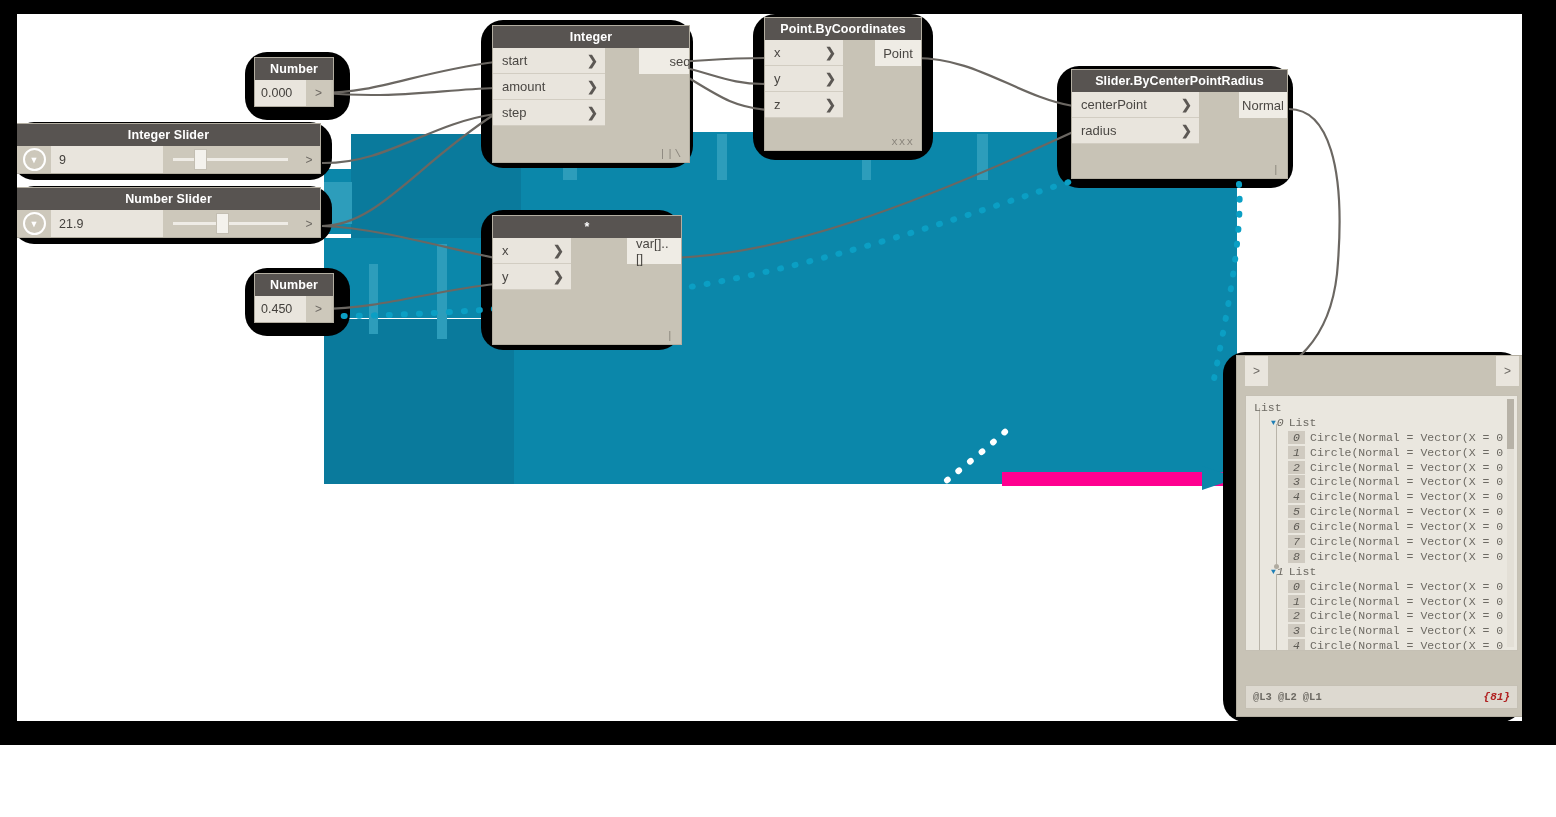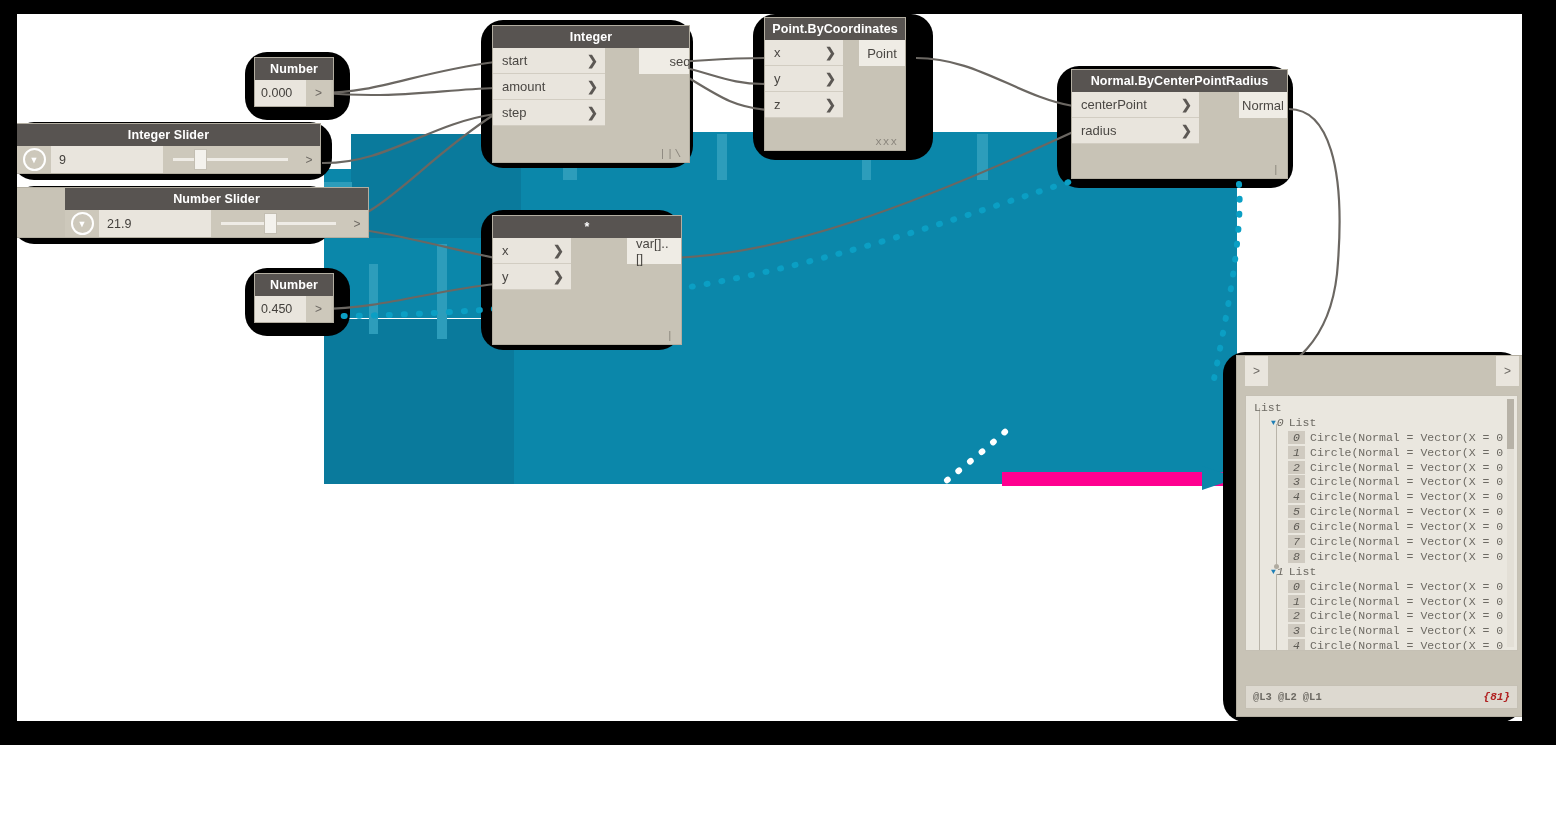--- a/index.html
+++ b/index.html
@@ -170,21 +170,21 @@
         </div>
         <div class="sl-val">9</div>
         <div class="sl-track-wrap">
           <div class="sl-track"></div>
           <div class="sl-thumb" style="left:24%;"></div>
         </div>
         <div class="sl-out">&gt;</div>
       </div>
     </div>
 
-    <div class="node" style="left:0px;top:174px;width:303px;padding-left:48px;">
+    <div class="node" style="left:0px;top:174px;width:303px;">
       <div class="node-head">Number Slider</div>
       <div class="slider-row">
         <div class="sl-btn">
           <span class="sl-circle">▼</span>
         </div>
         <div class="sl-val">21.9</div>
         <div class="sl-track-wrap">
           <div class="sl-track"></div>
           <div class="sl-thumb" style="left:40%;"></div>
         </div>
@@ -237,21 +237,21 @@
             <span class="chev">❯</span>
           </div>
         </div>
         <div class="out-port" style="right:0;top:0;width:54px;">
           <span>var[]..[]</span>
         </div>
         <div class="lacing">|</div>
       </div>
     </div>
 
-    <div class="node" style="left:748px;top:4px;width:140px;height:132px;">
+    <div class="node" style="left:748px;top:4px;width:156px;height:132px;">
       <div class="node-head">Point.ByCoordinates</div>
       <div class="node-body" style="height:110px;">
         <div class="ports-in" style="width:78px;">
           <div class="port" style="width:78px;">
             <span>x</span>
             <span class="chev">❯</span>
           </div>
           <div class="port" style="width:78px;">
             <span>y</span>
             <span class="chev">❯</span>
@@ -262,21 +262,21 @@
           </div>
         </div>
         <div class="out-port" style="right:0;top:0;width:46px;">
           <span>Point</span>
         </div>
         <div class="lacing">xxx</div>
       </div>
     </div>
 
     <div class="node" style="left:1055px;top:56px;width:215px;height:108px;">
-      <div class="node-head">Normal.ByCenterPointRadius</div>
+      <div class="node-head">Slider.ByCenterPointRadius</div>
       <div class="node-body" style="height:86px;">
         <div class="ports-in" style="width:127px;">
           <div class="port" style="width:127px;">
             <span>centerPoint</span>
             <span class="chev">❯</span>
           </div>
           <div class="port" style="width:127px;">
             <span>radius</span>
             <span class="chev">❯</span>
           </div>

